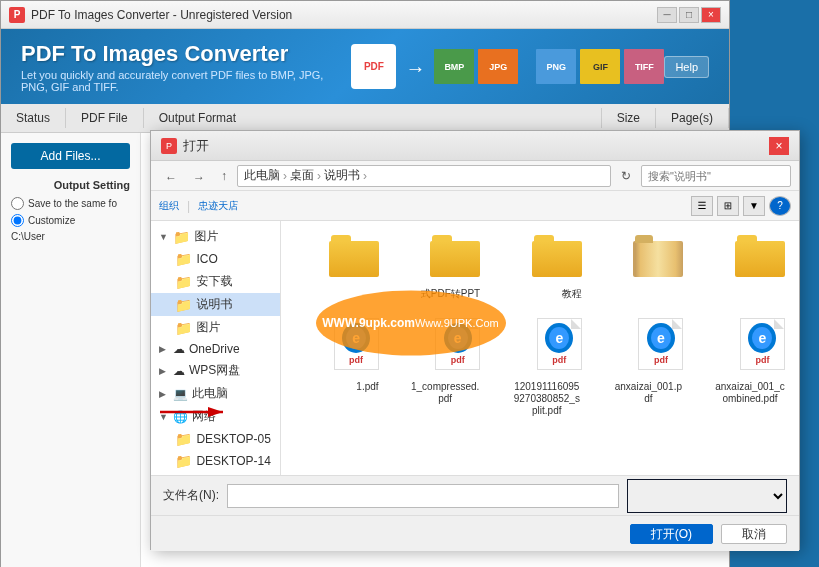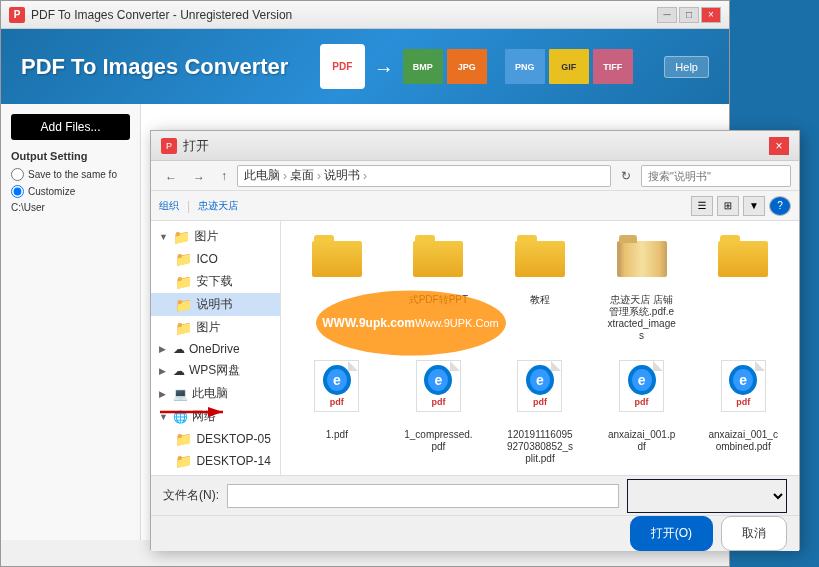--- a/index.html
+++ b/index.html
@@ -175,36 +175,37 @@
     }
 
     .sidebar-panel {
       width: 140px;
       background: #f8f8f8;
       border-right: 1px solid #ddd;
       padding: 10px;
     }
 
     .add-files-btn {
-      background: #000000;
+      background: #0369a1;
       color: white;
       border: none;
       padding: 6px 12px;
       border-radius: 3px;
       cursor: pointer;
       font-size: 12px;
       width: 100%;
       margin-bottom: 10px;
     }
 
     .output-setting {
       font-size: 11px;
       color: #333;
       font-weight: bold;
       margin-bottom: 6px;
+      text-align: right;
     }
 
     .radio-option {
       display: flex;
       align-items: center;
       gap: 4px;
       margin-bottom: 4px;
       font-size: 10px;
       color: #333;
     }
@@ -421,22 +422,22 @@
       grid-template-columns: repeat(5, 1fr);
       grid-template-rows: auto auto;
       gap: 10px;
       overflow-y: auto;
       align-content: start;
     }
 
     .file-item {
       display: flex;
       flex-direction: column;
-      align-items: center;
-      gap: 17px;
+      align-items: flex-end;
+      gap: 11px;
       cursor: pointer;
       padding: 4px;
     }
 
     .folder-img {
       width: 50px;
       height: 42px;
       position: relative;
     }
 
@@ -558,24 +559,24 @@
       background: #f0f0f0;
       border-top: 1px solid #ddd;
       display: flex;
       align-items: center;
       justify-content: flex-end;
       padding: 0 12px;
       gap: 8px;
     }
 
     .action-btn {
-      height: 35px;
+      height: 20px;
       padding: 1px 20px;
       border: 1px solid #0066cc;
-      border-radius: 10px;
+      border-radius: 2px;
       font-size: 12px;
       cursor: pointer;
     }
 
     .action-btn.primary {
       background: #0066cc;
       color: white;
     }
 
     .action-btn.secondary {
@@ -597,35 +598,43 @@
     <div class="title-bar-controls">
       <div class="title-btn">─</div>
       <div class="title-btn">□</div>
       <div class="title-btn close">×</div>
     </div>
   </div>
 
   <div class="header-banner">
     <div class="header-left">
       <h1>PDF To Images Converter</h1>
+      <p>Let you quickly and accurately convert PDF files to  BMP, JPG, PNG, GIF and TIFF.</p>
     </div>
     <div class="format-icons">
       <div class="format-icon-pdf">
         <span>PDF</span>
       </div>
       <span class="arrow-icon">→</span>
       <div class="format-icon bmp">BMP</div>
       <div class="format-icon jpg">JPG</div>
       <div class="format-icon png">PNG</div>
       <div class="format-icon gif">GIF</div>
       <div class="format-icon tiff">TIFF</div>
     </div>
     <button class="help-btn">Help</button>
   </div>
 
+  <div class="table-header">
+    <div class="th-cell">Status</div>
+    <div class="th-cell">PDF File</div>
+    <div class="th-cell" style="flex:1">Output Format</div>
+    <div class="th-cell">Size</div>
+    <div class="th-cell">Page(s)</div>
+  </div>
 
   <div class="main-content">
     <div class="sidebar-panel">
       <button class="add-files-btn">Add Files...</button>
       <div class="output-setting">Output Setting</div>
       <div class="radio-option">
         <input type="radio" name="output" style="">
         <span>Save to the same fo</span>
       </div>
       <div class="radio-option">
@@ -764,21 +773,20 @@
             <div class="folder-body"></div>
           </div>
           <span class="folder-label">教程</span>
         </div>
 
         <div class="file-item">
           <div style="width:50px;height:42px;position:relative;">
             <div style="width:50px;height:36px;background:linear-gradient(to right,#c8a060 5%,#e8c070 15%,#f5e0a0 50%,#e8c070 85%,#c8a060 100%);position:absolute;bottom:0;border-radius:2px;"></div>
             <div style="width:18px;height:8px;background:#d4b060;border-radius:3px 3px 0 0;position:absolute;top:0;left:2px;"></div>
           </div>
-          <span class="folder-label">忠迹天店 店铺管理系统.pdf.extracted_images</span>
         </div>
 
         <div class="file-item">
           <div class="folder-img">
             <div class="folder-tab"></div>
             <div class="folder-body"></div>
           </div>
           <span class="folder-label"></span>
         </div>
 

